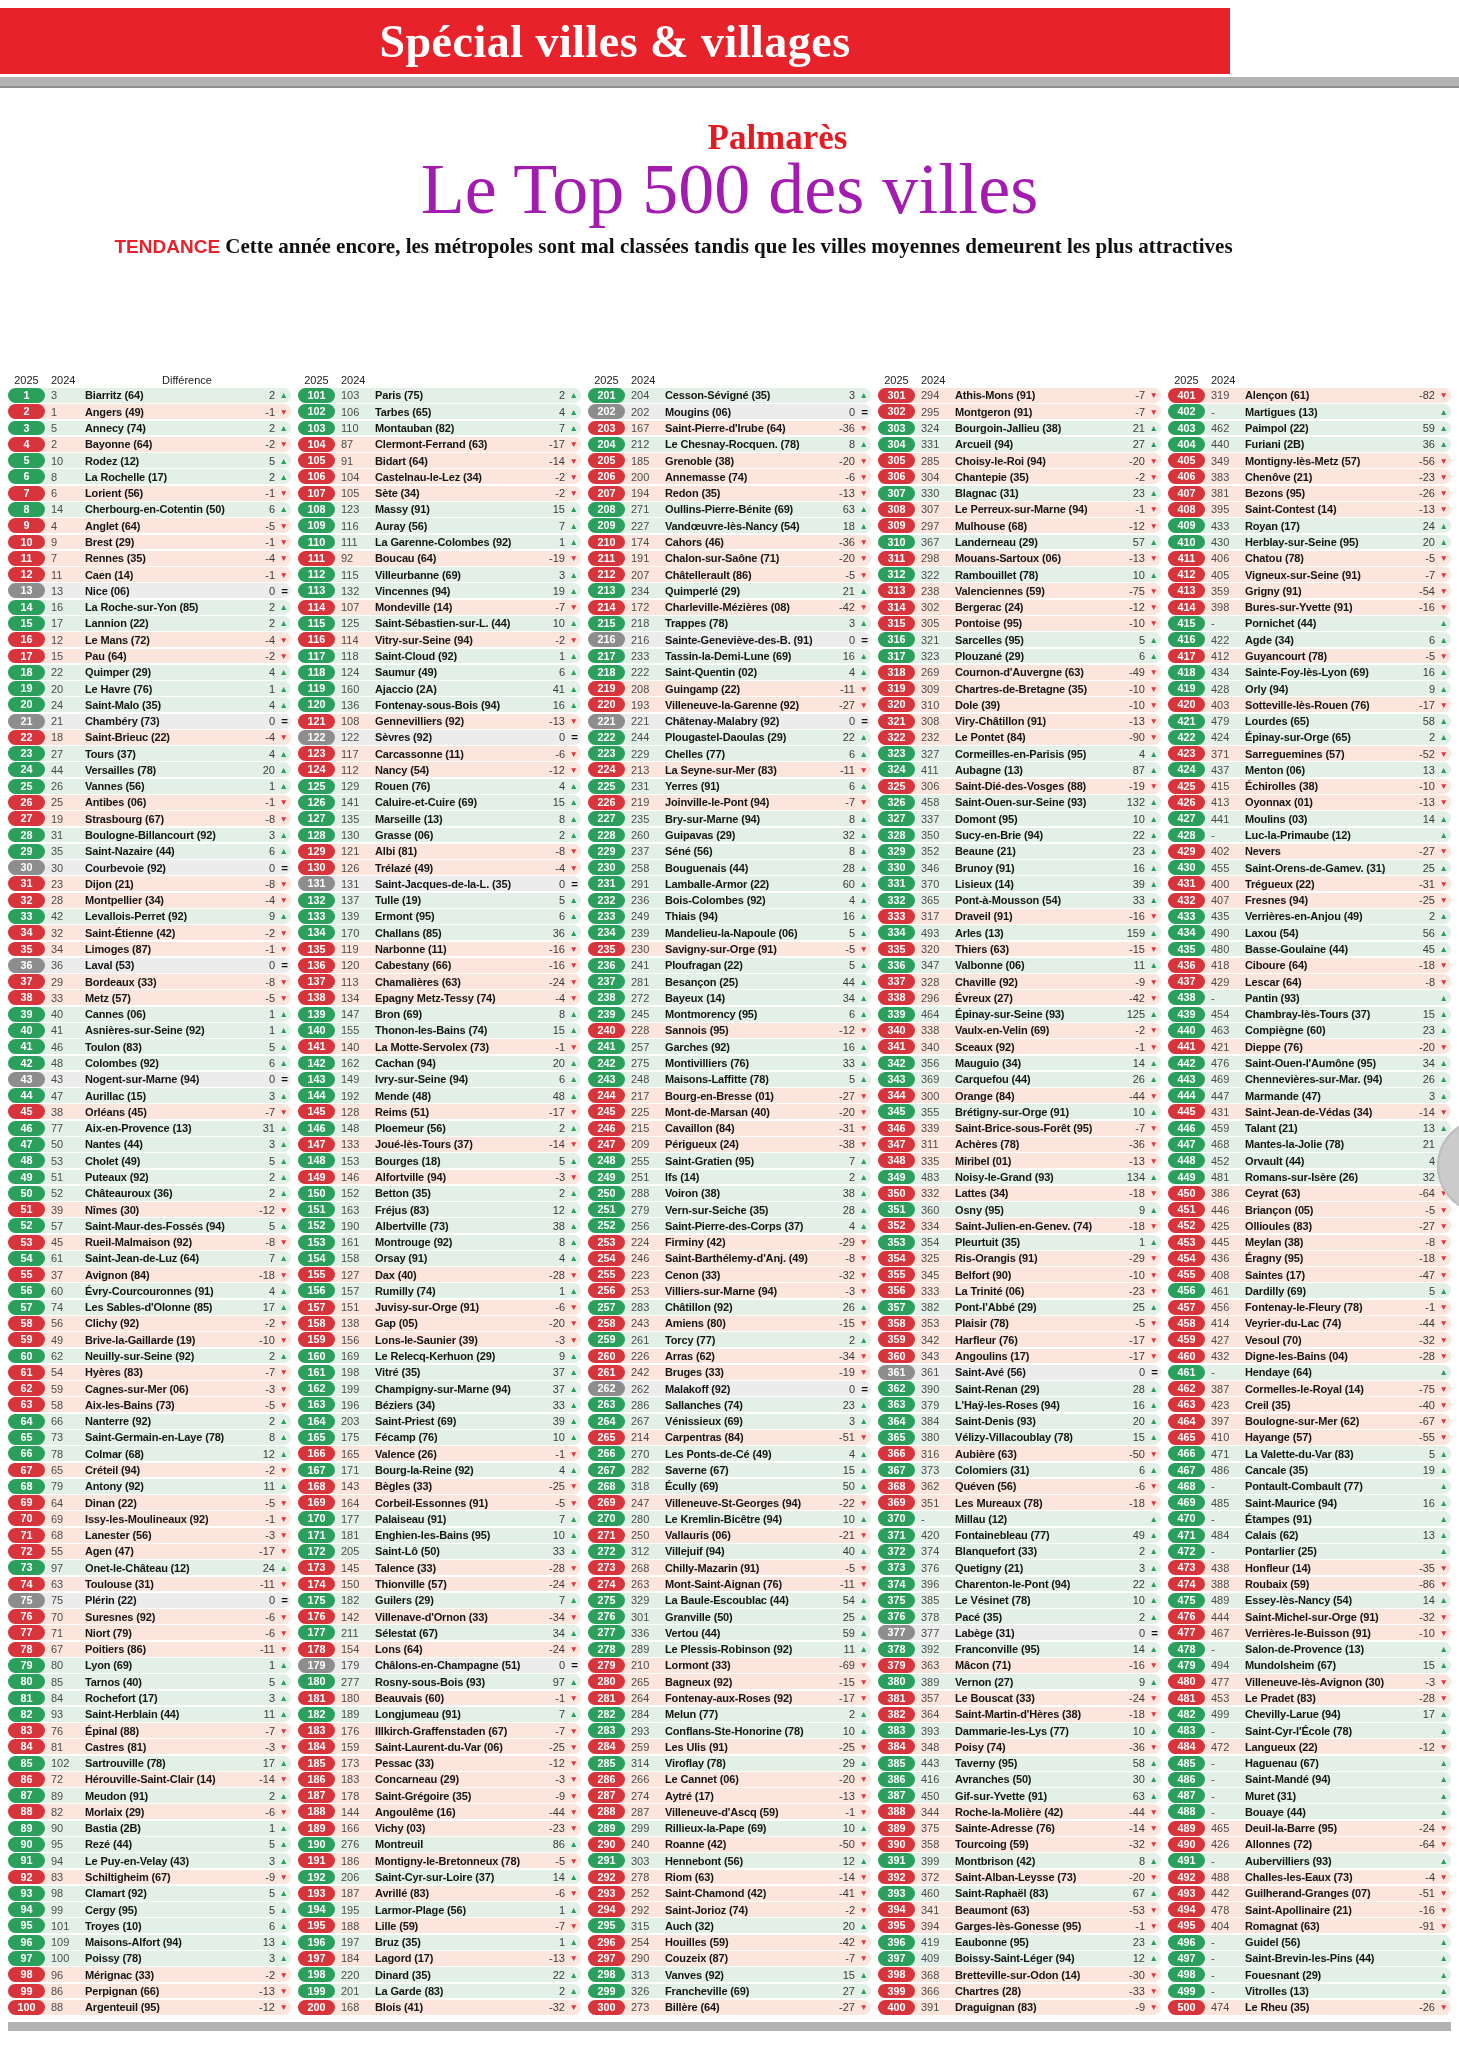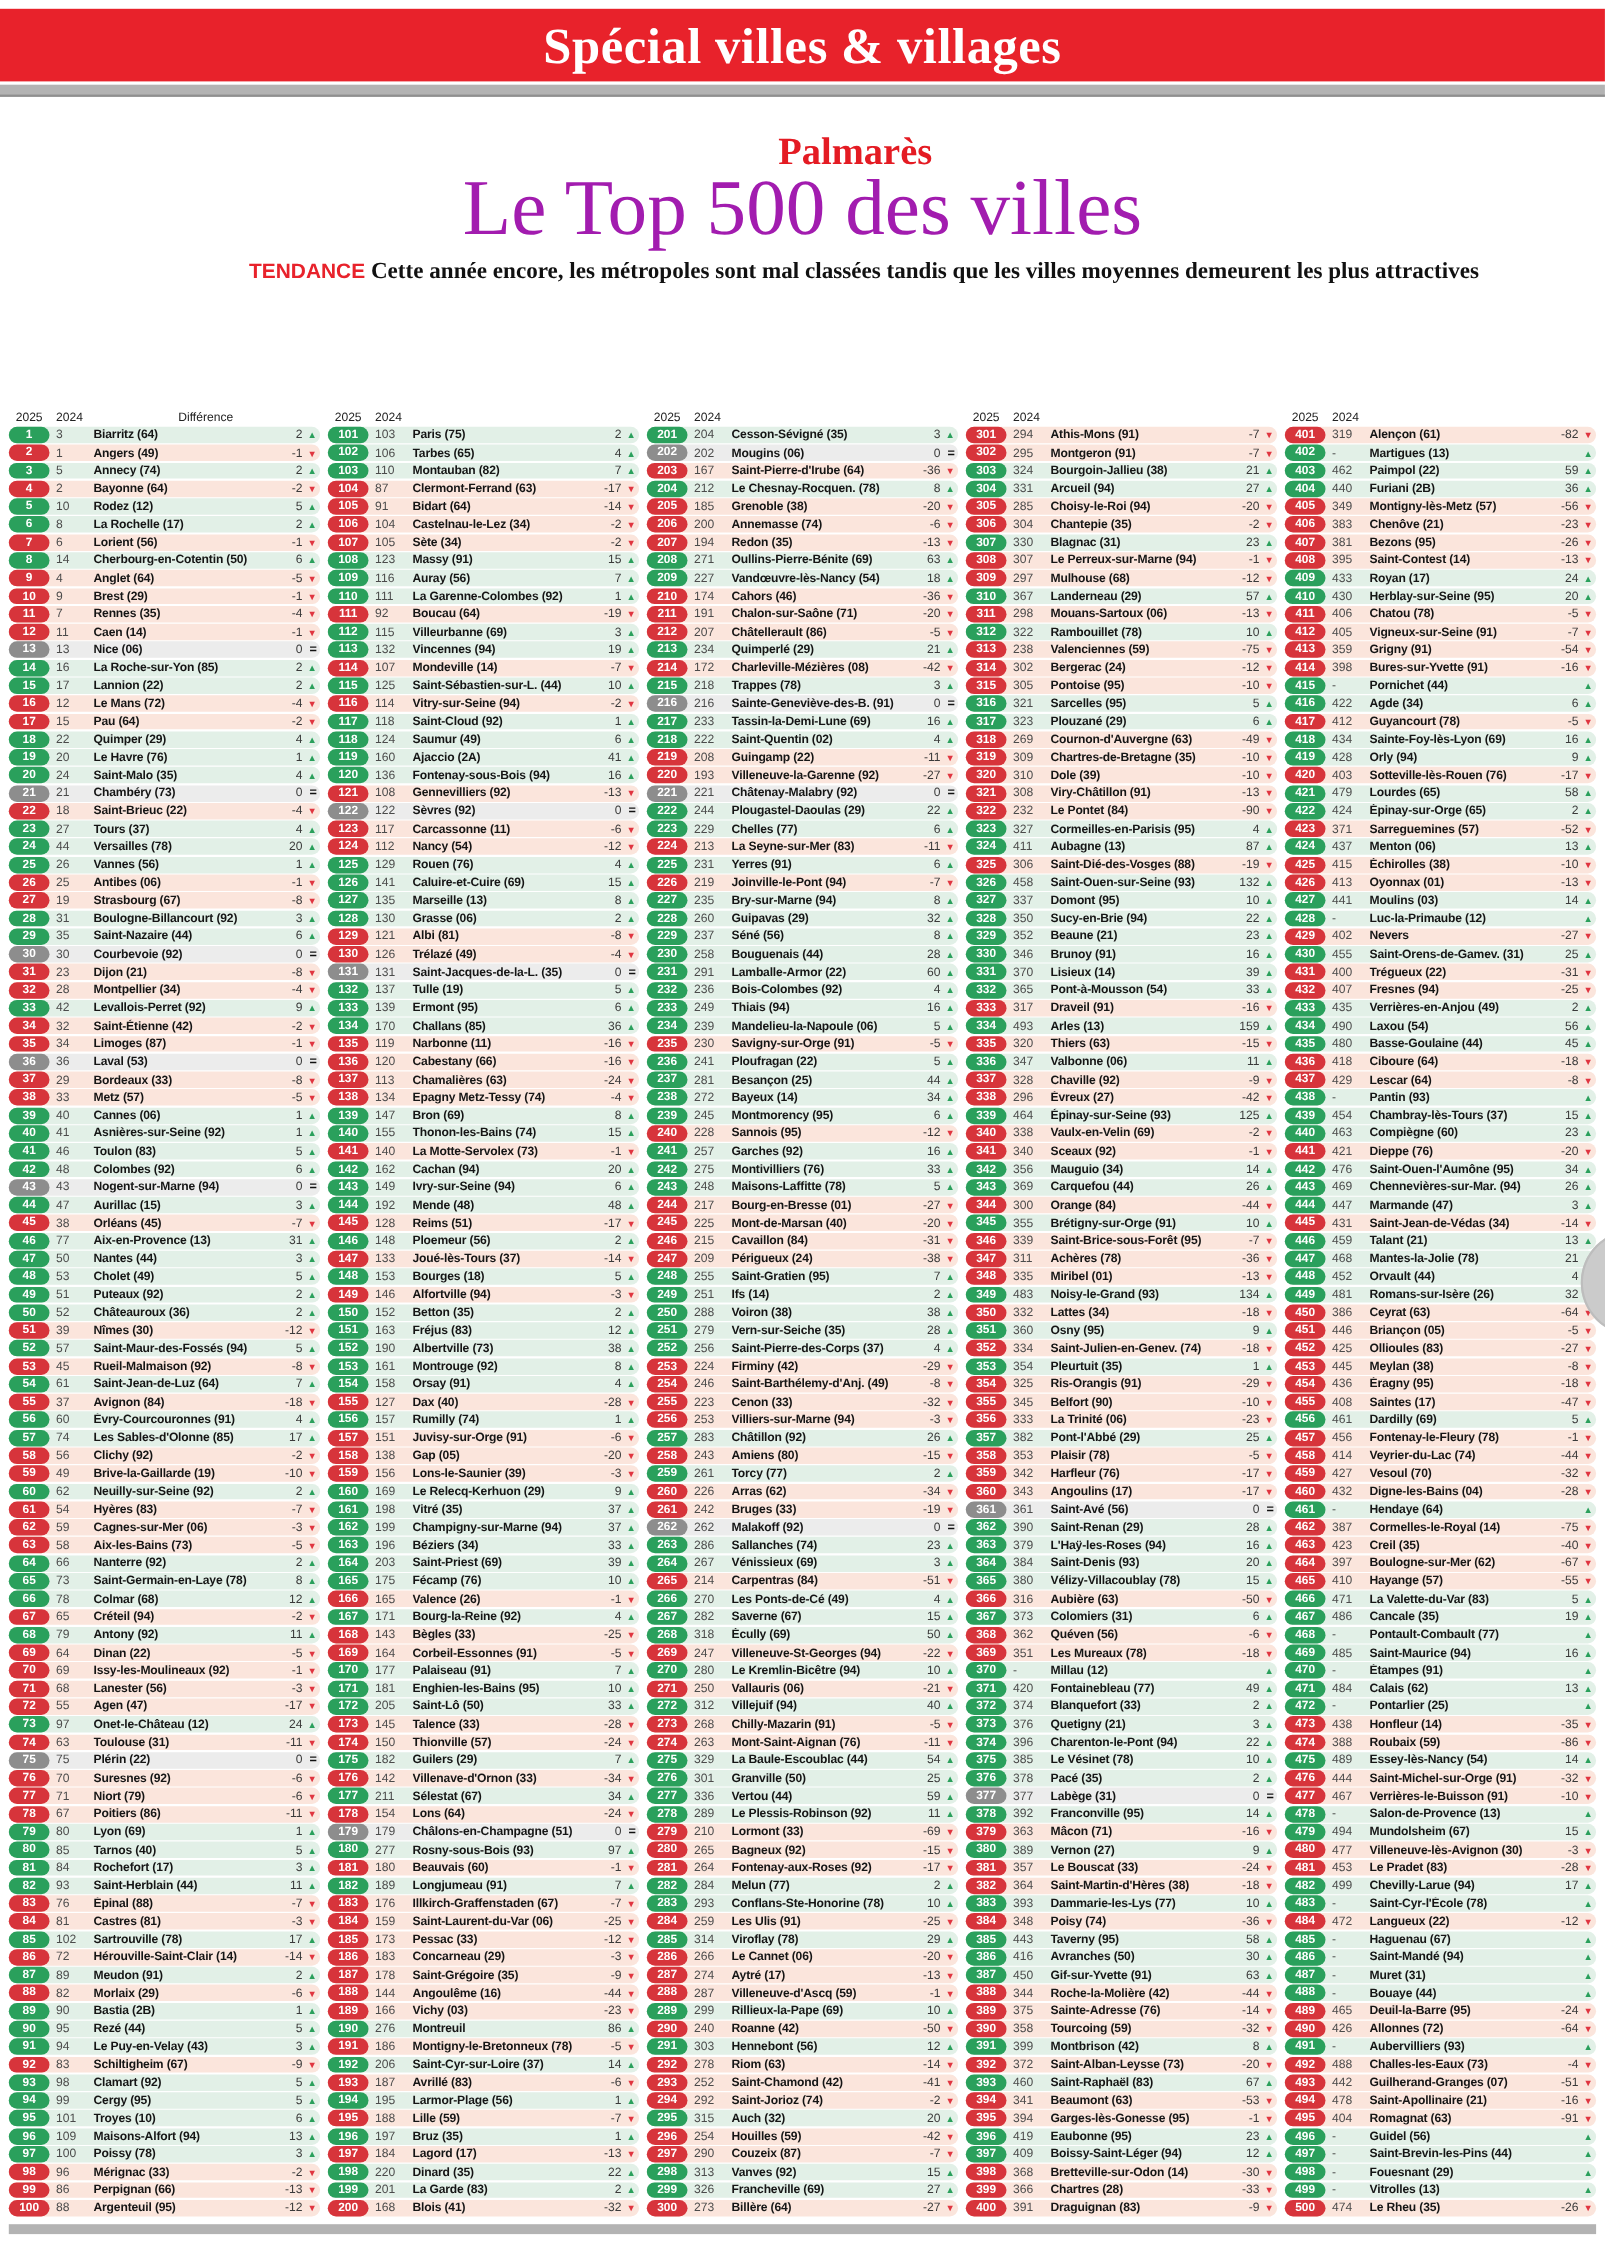--- a/index.html
+++ b/index.html
@@ -1,28 +1,28 @@
 <!DOCTYPE html>
 <html style="--up-badge: #2aa05c; --down-badge: #d7343b; --same-badge: #8d8d8d; --up-bg: #e2f0e7; --down-bg: #fbe5dc; --same-bg: #ececec; --up-arrow: #2aa05c; --down-arrow: #e03540;"><head>
 <meta charset="utf-8">
 <style>
   html,body{margin:0;padding:0;background:#fff;}
   .page{position:relative;width:1459px;height:2049px;background:#ffffff;overflow:hidden;
         font-family:"Liberation Sans",sans-serif;}
-  .banner{position:absolute;left:0;top:8px;width:1459px;height:66px;
+  .banner{position:absolute;left:0;top:8px;width:1230px;height:66px;
           display:flex;align-items:center;justify-content:center;}
   .banner-title{color:#fff;font-family:"Liberation Serif",serif;font-weight:bold;
                 font-size:46px;letter-spacing:0.5px;}
   .top-rule{position:absolute;left:0;top:77px;width:1459px;height:9px;border-bottom:2px solid #8f8f8f;}
   .kicker{position:absolute;left:0;top:118px;width:1459px;text-align:center;
           font-family:"Liberation Serif",serif;font-weight:bold;font-size:35px;padding-left:48px;}
   .main-title{position:absolute;left:0;top:148px;width:1459px;text-align:center;
               font-family:"Liberation Serif",serif;font-weight:normal;font-size:72px;color:#a21caf;}
   .subtitle{position:absolute;left:50%;transform:translateX(-50%);top:232px;width:1230px;
-            text-align:right;font-family:"Liberation Serif",serif;font-weight:bold;
+            text-align:left;font-family:"Liberation Serif",serif;font-weight:bold;
             font-size:21px;color:#111;line-height:1.35;}
   .tendance{font-family:"Liberation Sans",sans-serif;font-weight:bold;font-size:19px;}
   .columns{position:absolute;left:8px;top:374px;width:1443px;display:flex;gap:7px;}
   .column{flex:1 1 0;min-width:0;}
   .col-head{display:flex;align-items:center;height:12px;margin-bottom:2px;
             font-size:11px;color:#222;}
   .col-head .h2025{width:37px;text-align:center;}
   .col-head .h2024{width:34px;margin-left:6px;}
   .col-head .hdiff{flex:1;text-align:center;padding-right:2px;}
   .row{display:flex;align-items:center;height:14.9px;margin-bottom:1.4px;border-radius:7.5px;}

